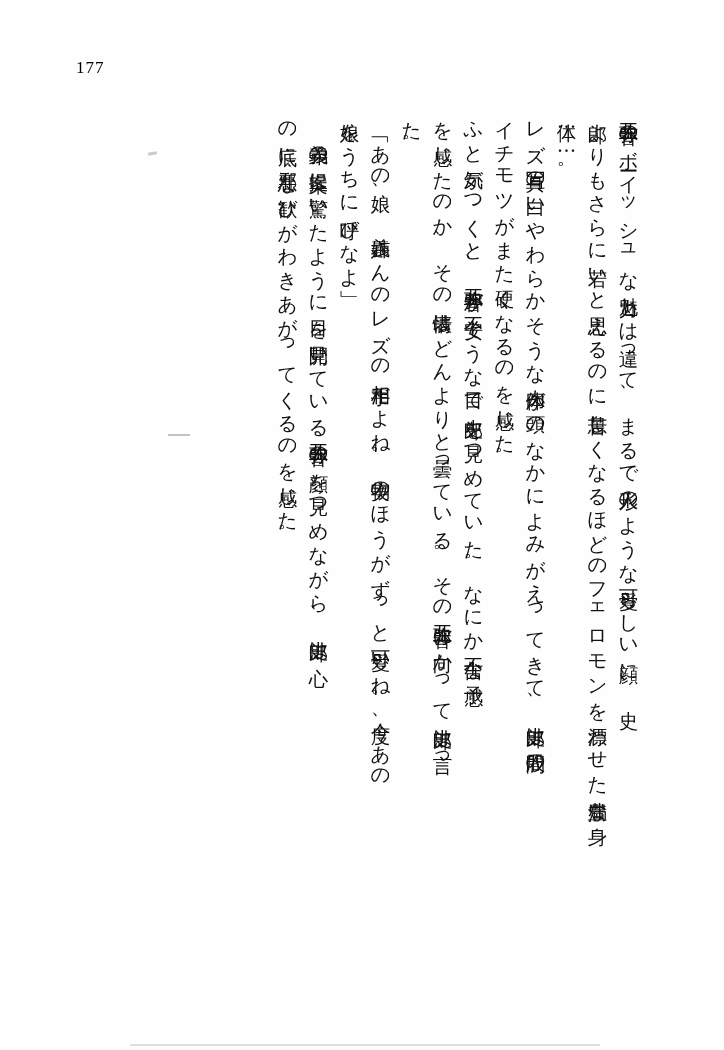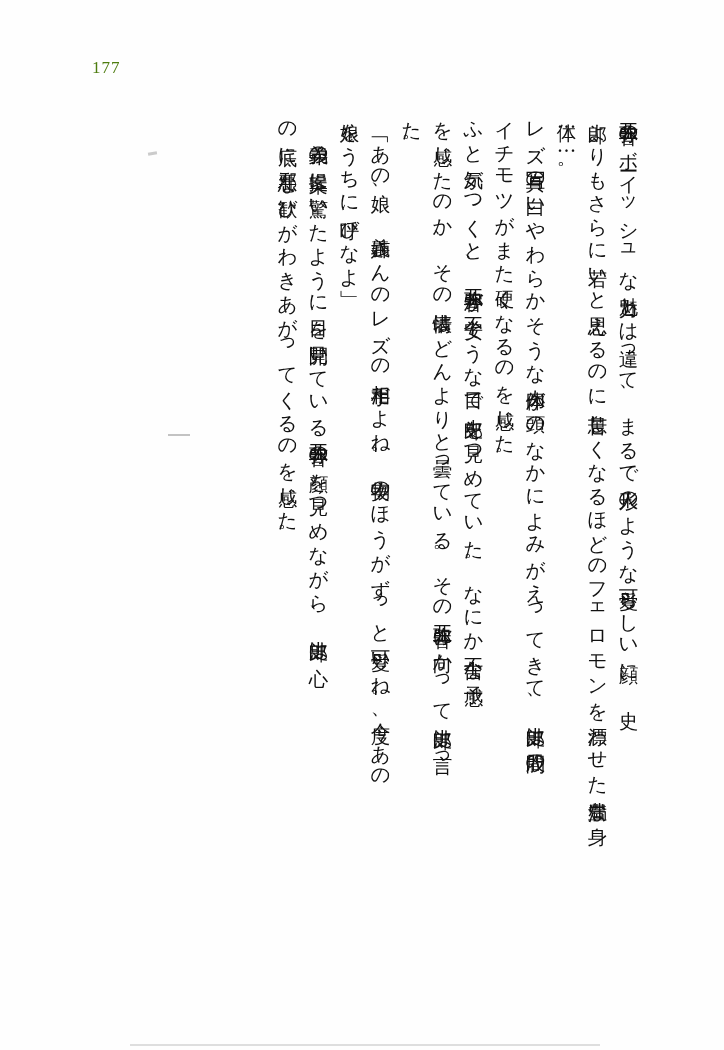--- a/index.html
+++ b/index.html
@@ -18,26 +18,26 @@
 
   .page {
     position: absolute;
     inset: 0;
     background: #fefefe;
   }
 
   
   .page-number {
     position: absolute;
-    left: 92px;
+    left: 76px;
     top: 58px;
     font-family: "Liberation Serif", "DejaVu Serif", serif;
     font-size: 17px;
     letter-spacing: 1px;
-    color: #4d7c0f;
+    color: #000000;
     text-align: right;
   }
 
   
   .text-block {
     position: absolute;
     top: 108px;
     right: 86px;
     left: 180px;
     height: 860px;

